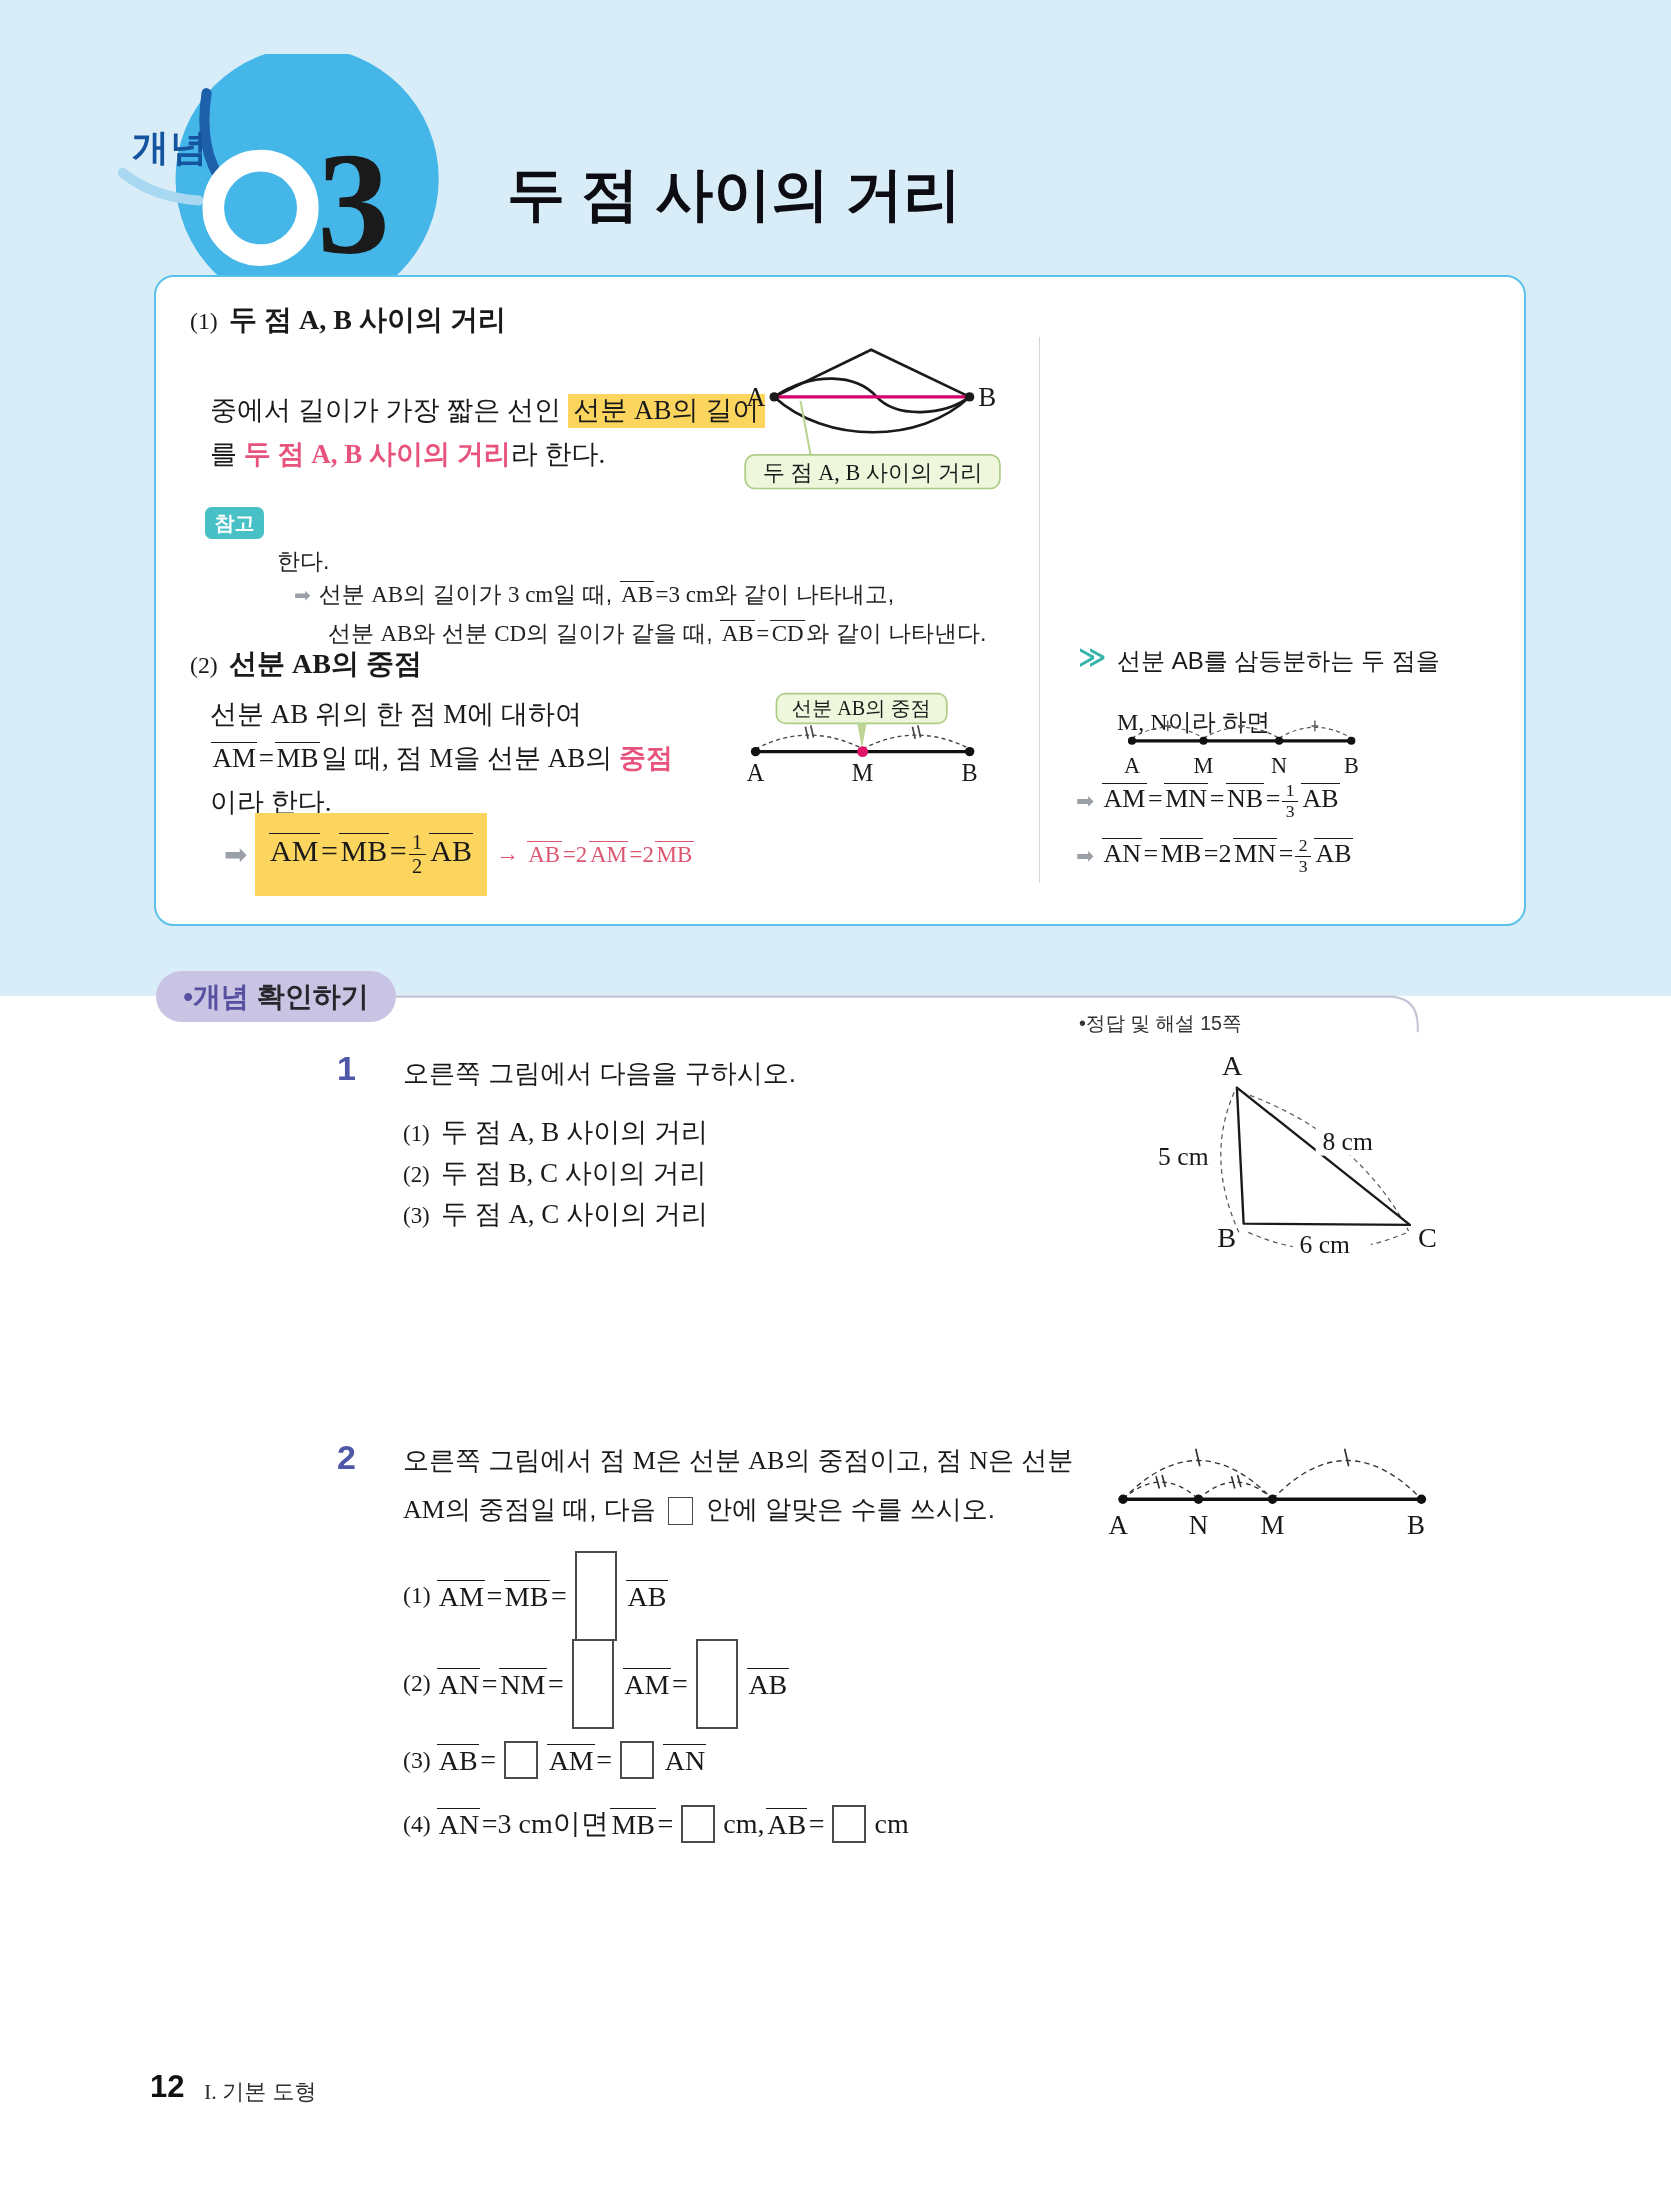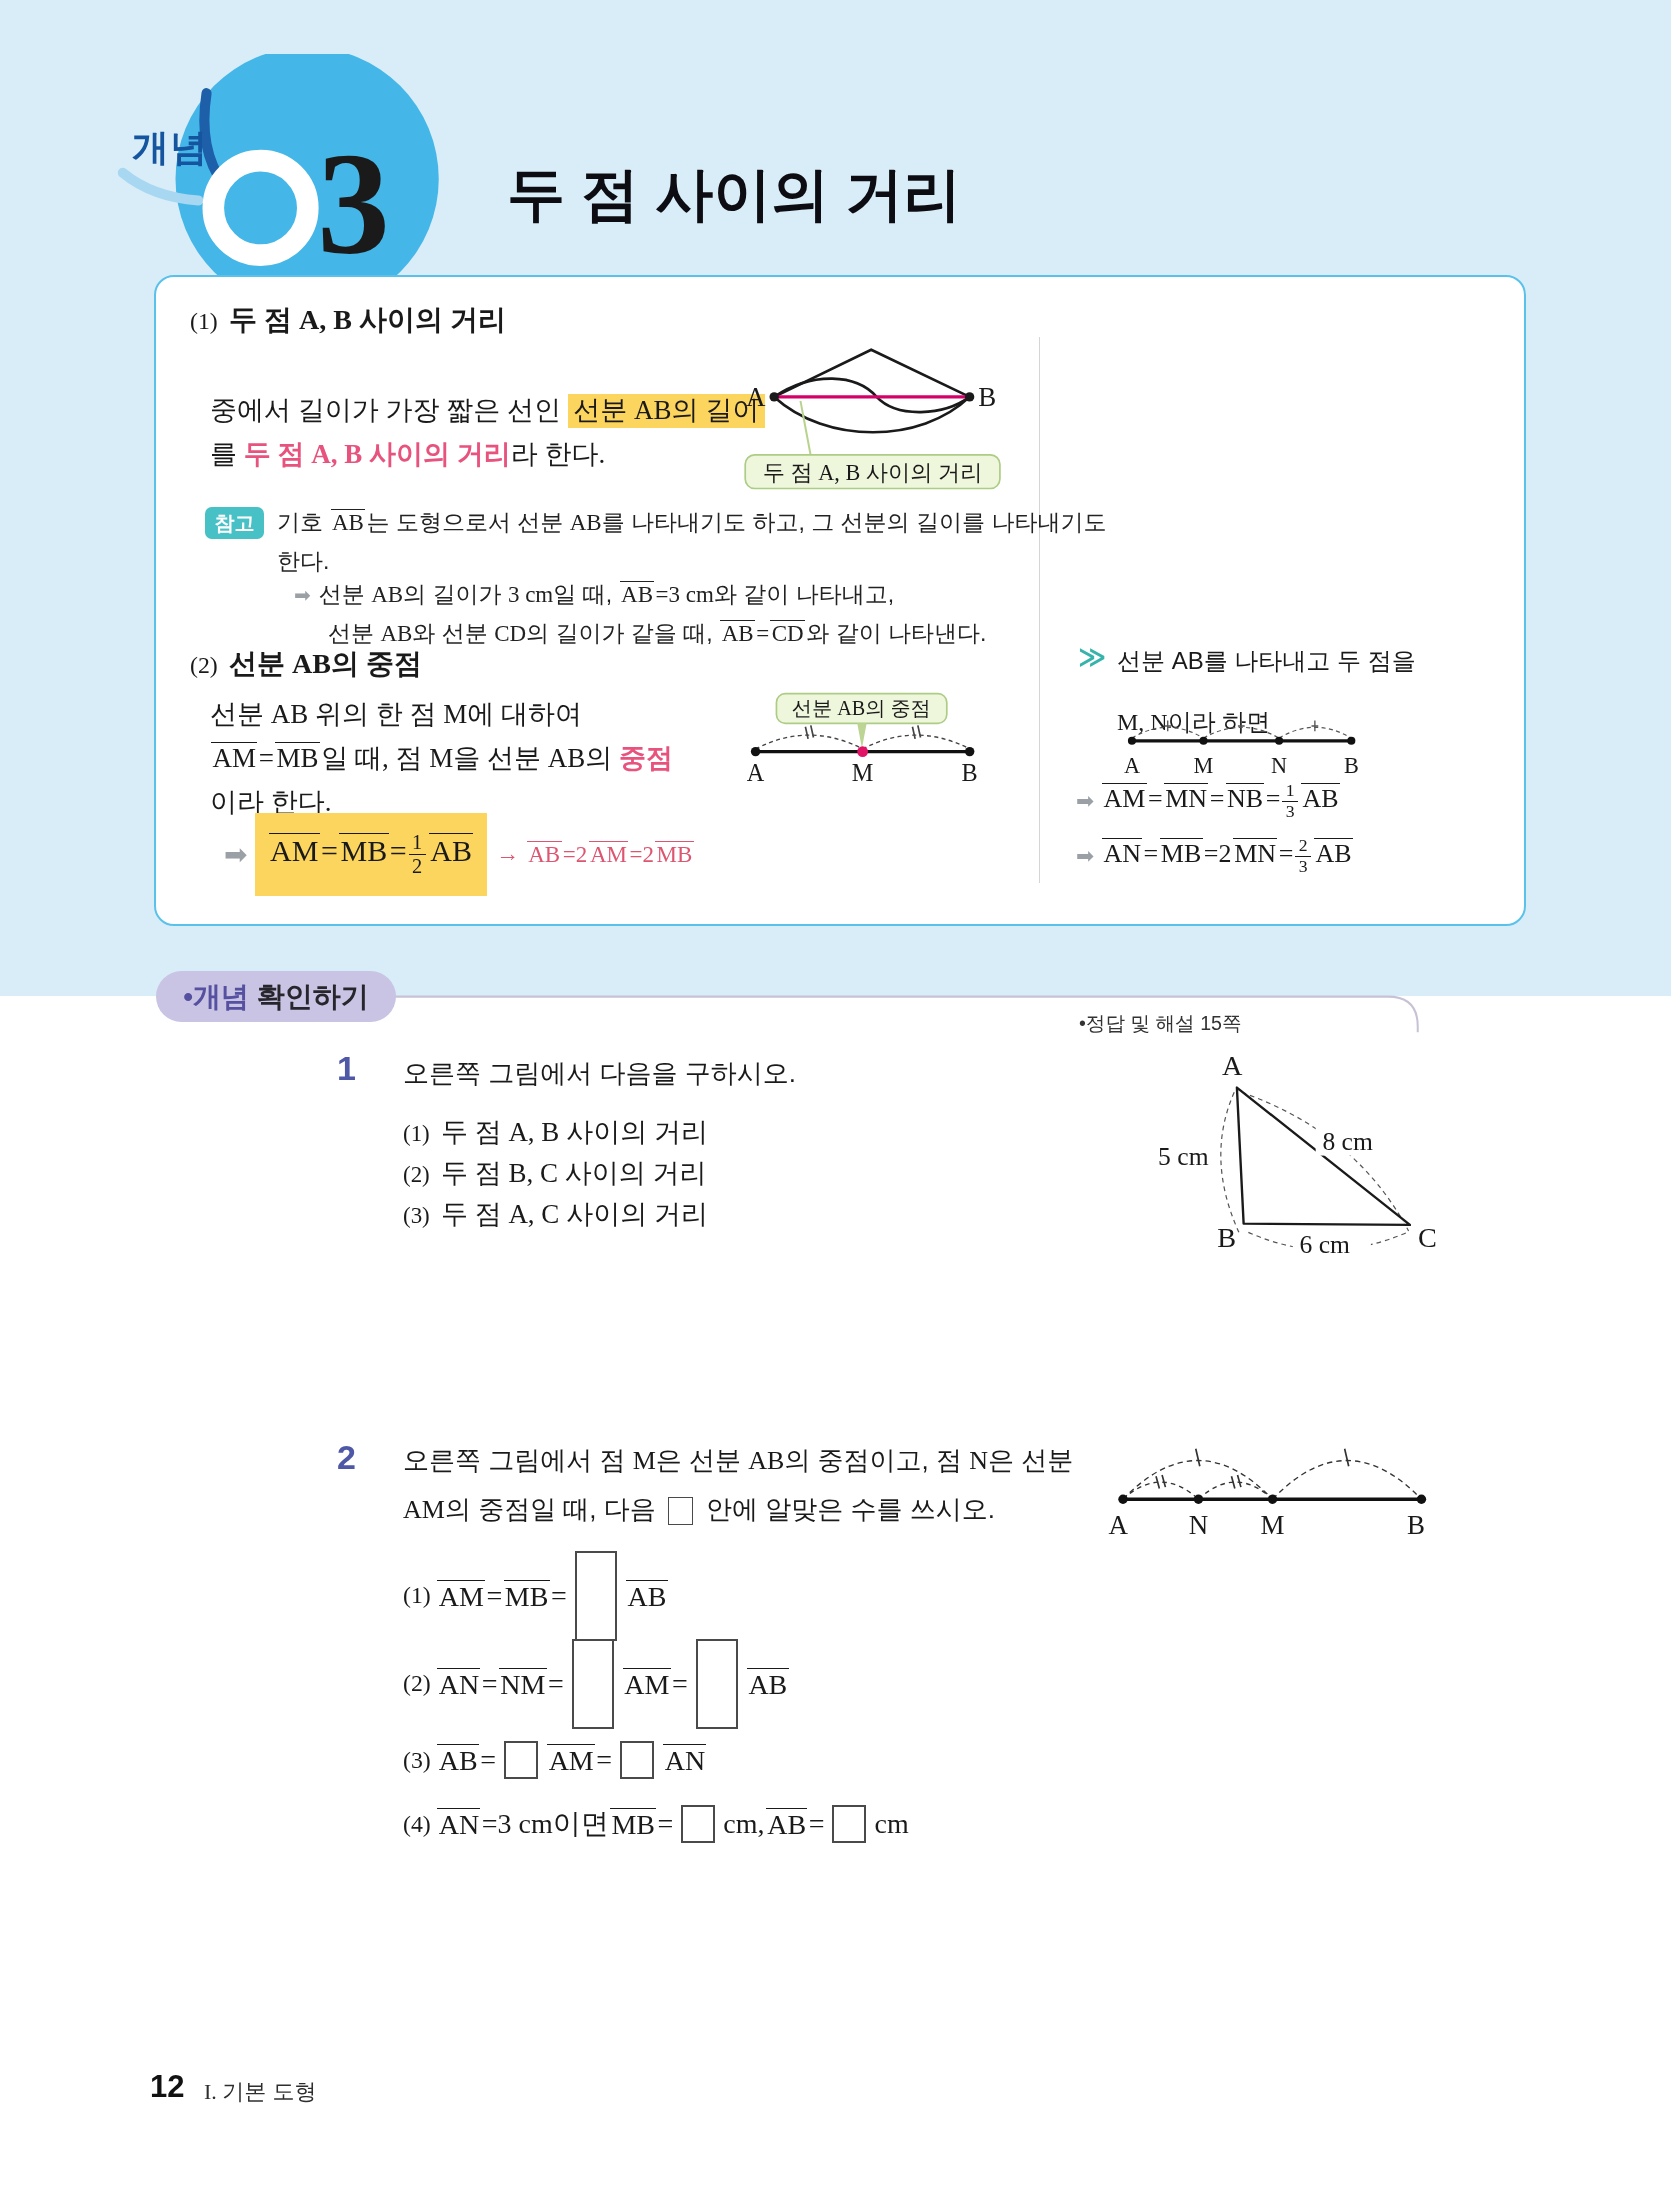--- a/index.html
+++ b/index.html
@@ -70,21 +70,20 @@
     <text x="60" y="134" font-size="40" text-anchor="end">A</text>
     <text x="376" y="134" font-size="40">B</text>
     <path d="M112,126 L127,206" stroke="#b9d38f" stroke-width="3" fill="none"></path>
     <rect x="30" y="206" width="378" height="50" rx="14" fill="#eef6dc" stroke="#adcc85" stroke-width="2.5"></rect>
     <text x="219" y="243" font-size="33" text-anchor="middle">두 점 A, B 사이의 거리</text>
   </svg>
 
   <div class="abs" style="left:205px;top:507px;z-index:3;border-radius:7px;">
     <span class="badge-ref">참고</span>
   </div>
-  <div class="pline got" style="left:277px;top:507px;font-size:23px;color:#222;z-index:3;"><span>기호 </span><span class="ov">AB</span><span>는 도형으로서 선분 </span><span class="m">AB</span><span>를 나타내기도 하고, 그 선분의 길이를 나타내기도</span></div>
   <div class="pline got" style="left:277px;top:546px;font-size:23px;color:#222;z-index:3;"><span>한다.</span></div>
   <div class="eqrow got" style="left:294px;top:579px;font-size:23px;color:#222;z-index:3;">
     <span class="garr" style="font-size:20px;margin-right:8px;">➡</span>
     <span><span>선분 </span><span class="m">AB</span><span>의 길이가 </span><span class="m">3 cm</span><span>일 때, </span><span class="ov">AB</span><span class="m">=3 cm</span><span>와 같이 나타내고,</span></span>
   </div>
   <div class="pline got" style="left:328px;top:618px;font-size:23px;color:#222;z-index:3;"><span>선분 </span><span class="m">AB</span><span>와 선분 </span><span class="m">CD</span><span>의 길이가 같을 때, </span><span class="ov">AB</span><span class="m">=</span><span class="ov">CD</span><span>와 같이 나타낸다.</span></div>
 
   <div class="pline ser" style="left:190px;top:645px;font-size:28px;font-weight:700;z-index:3;"><span class="pnum">(2) </span><span>선분 AB의 중점</span></div>
   <div class="pline ser" style="left:210px;top:696px;font-size:27px;z-index:3;"><span>선분 </span><span class="m">AB</span><span> 위의 한 점 </span><span class="m">M</span><span>에 대하여</span></div>
   <div class="pline ser" style="left:210px;top:740px;font-size:27px;z-index:3;"><span class="ov">AM</span><span class="m">=</span><span class="ov">MB</span><span>일 때, 점 </span><span class="m">M</span><span>을 선분 </span><span class="m">AB</span><span>의 </span><span class="pink">중점</span></div>
@@ -110,21 +109,21 @@
     <line x1="45" y1="93" x2="363" y2="93" stroke="#111" stroke-width="5"></line>
     <circle cx="45" cy="93" r="7" fill="#111"></circle>
     <circle cx="204" cy="93" r="8" fill="#e01366"></circle>
     <circle cx="363" cy="93" r="7" fill="#111"></circle>
     <text x="45" y="137" font-size="36" text-anchor="middle">A</text>
     <text x="204" y="137" font-size="36" text-anchor="middle">M</text>
     <text x="363" y="137" font-size="36" text-anchor="middle">B</text>
   </svg>
 
   <div class="abs" style="left:1078px;top:641px;font-size:27px;font-weight:700;color:#36b3ab;z-index:3;">≫</div>
-  <div class="pline got" style="left:1117px;top:645px;font-size:24px;z-index:3;">선분 AB를 나타내고 두 점을</div>
+  <div class="pline got" style="left:1117px;top:645px;font-size:24px;z-index:3;">선분 AB를 삼등분하는 두 점을</div>
   <div class="pline got" style="left:1117px;top:678px;font-size:24px;z-index:3;margin-top:28px;"><span class="m">M, N</span><span>이라 하면</span></div>
 
   <svg class="abs" style="left:1109px;top:707px;z-index:3;" width="270" height="71" viewBox="0 0 400 105">
     <path d="M34,46 Q87,14 140,46 M140,46 Q196,14 252,46 M252,46 Q305,14 359,46" fill="none" stroke="#555" stroke-width="1.8" stroke-dasharray="6,5"></path>
     <path d="M87,20 L87,36 M82,28 L92,28 M196,20 L196,36 M191,28 L201,28 M305,20 L305,36 M300,28 L310,28" stroke="#555" stroke-width="2"></path>
     <line x1="34" y1="50" x2="359" y2="50" stroke="#111" stroke-width="5"></line>
     <circle cx="34" cy="50" r="6" fill="#111"></circle>
     <circle cx="140" cy="50" r="6" fill="#111"></circle>
     <circle cx="252" cy="50" r="6" fill="#111"></circle>
     <circle cx="359" cy="50" r="6" fill="#111"></circle>

